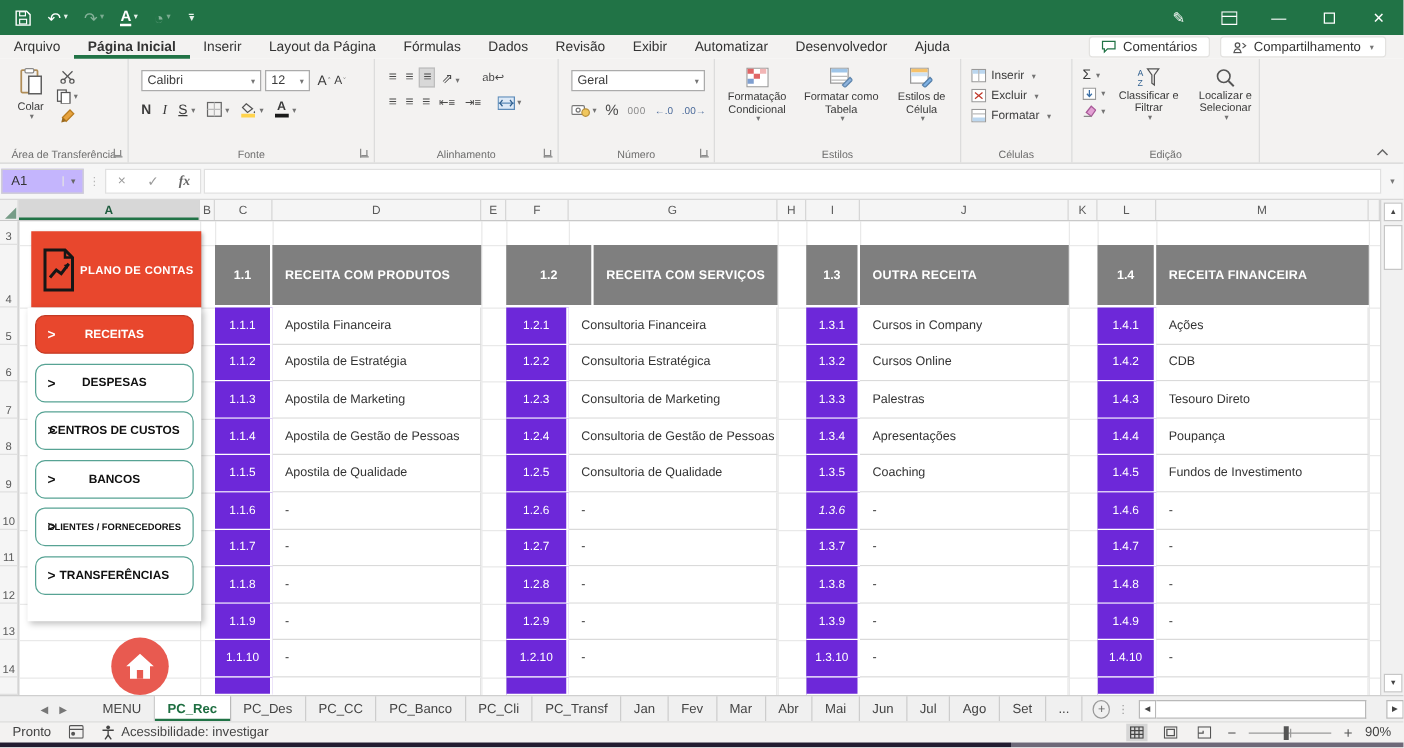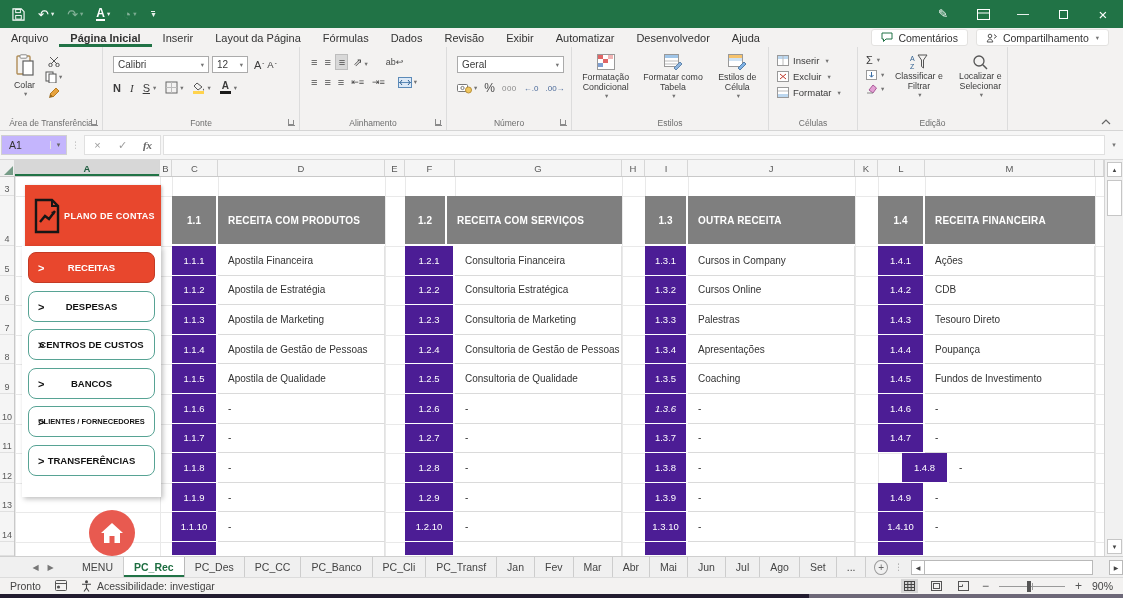--- a/index.html
+++ b/index.html
@@ -64,21 +64,21 @@
   .rh{display:flex;align-items:flex-end;justify-content:center;font-size:9px;color:#5a5a5a;border-bottom:1px solid #e0e0e0;padding-bottom:1px}
   .vline{position:absolute;top:17px;height:379px;width:1px;background:#e9e9e9;z-index:1}
   .hline{position:absolute;left:15px;right:0;height:1px;background:#e9e9e9;z-index:1}
 
   
   .tgroup{position:absolute;top:36px;z-index:2}
   .ghead{display:flex;height:50px;border-bottom:2px solid #fff}
   .gcode{background:#7f7f7f;color:#fff;display:flex;align-items:center;justify-content:center;font-weight:bold;font-size:10px;border-right:2px solid #fff;flex:none}
   .gtitle{background:#7f7f7f;color:#fff;display:flex;align-items:center;font-weight:bold;font-size:10px;padding-left:10px;flex:1;letter-spacing:.2px}
   .trow{display:flex;height:29.6px}
-  .rcode{background:#4c1d95;color:#fff;display:flex;align-items:center;justify-content:center;font-size:9.5px;border-right:2px solid #fff;border-bottom:1px solid #fff;flex:none}
+  .rcode{background:#6d28d9;color:#fff;display:flex;align-items:center;justify-content:center;font-size:9.5px;border-right:2px solid #fff;border-bottom:1px solid #fff;flex:none}
   .rname{background:#fff;color:#333;display:flex;align-items:center;font-size:10px;padding-left:10px;flex:1;border-bottom:1px solid #dadada;border-right:1px solid #e2e2e2}
   .trow.partial{height:14px;overflow:hidden}
   .trow.partial .rname{border-bottom:none}
 
   
   .side-red{position:absolute;left:25px;top:25px;width:136px;height:61px;background:#e8472d;z-index:3;display:flex;align-items:center;box-shadow:1px 1px 3px rgba(0,0,0,.25)}
   .side-red .ttl{color:#fff;font-weight:bold;font-size:9px;letter-spacing:.3px;flex:1;text-align:center;padding-right:4px}
   .side-panel{position:absolute;left:22px;top:86px;width:139px;height:251px;background:#fff;z-index:3;box-shadow:2px 2px 5px rgba(0,0,0,.25)}
   .sbtn2{position:absolute;left:28px;width:127px;height:31px;border-radius:8px;display:flex;align-items:center;justify-content:center;font-weight:bold;font-size:9.5px;color:#111;background:#fff;border:1.5px solid #57a394;z-index:4}
   .sbtn2 .arr{position:absolute;left:9px;font-weight:900;font-size:11px}
@@ -578,21 +578,21 @@
             <div class="rcode" style="width: 46px;">1.1.10</div>
             <div class="rname">-</div>
           </div>
           <div class="trow partial">
             <div class="rcode" style="width: 46px;"></div>
             <div class="rname"></div>
           </div>
         </div>
         <div class="tgroup" style="left: 405px; width: 217px;">
           <div class="ghead">
-            <div class="gcode" style="width: 42px;">1.2</div>
+            <div class="gcode" style="width: 70px;">1.2</div>
             <div class="gtitle">RECEITA COM SERVIÇOS</div>
           </div>
           <div class="trow">
             <div class="rcode" style="width: 50px;">1.2.1</div>
             <div class="rname">Consultoria Financeira</div>
           </div>
           <div class="trow">
             <div class="rcode" style="width: 50px;">1.2.2</div>
             <div class="rname">Consultoria Estratégica</div>
           </div>
@@ -710,21 +710,21 @@
           </div>
           <div class="trow">
             <div class="rcode" style="width: 47px;">1.4.6</div>
             <div class="rname">-</div>
           </div>
           <div class="trow">
             <div class="rcode" style="width: 47px;">1.4.7</div>
             <div class="rname">-</div>
           </div>
           <div class="trow">
-            <div class="rcode" style="width: 47px; margin-left: 24px;">1.4.8</div>
+            <div class="rcode" style="width: 47px;">1.4.8</div>
             <div class="rname">-</div>
           </div>
           <div class="trow">
             <div class="rcode" style="width: 47px;">1.4.9</div>
             <div class="rname">-</div>
           </div>
           <div class="trow">
             <div class="rcode" style="width: 47px;">1.4.10</div>
             <div class="rname">-</div>
           </div>

